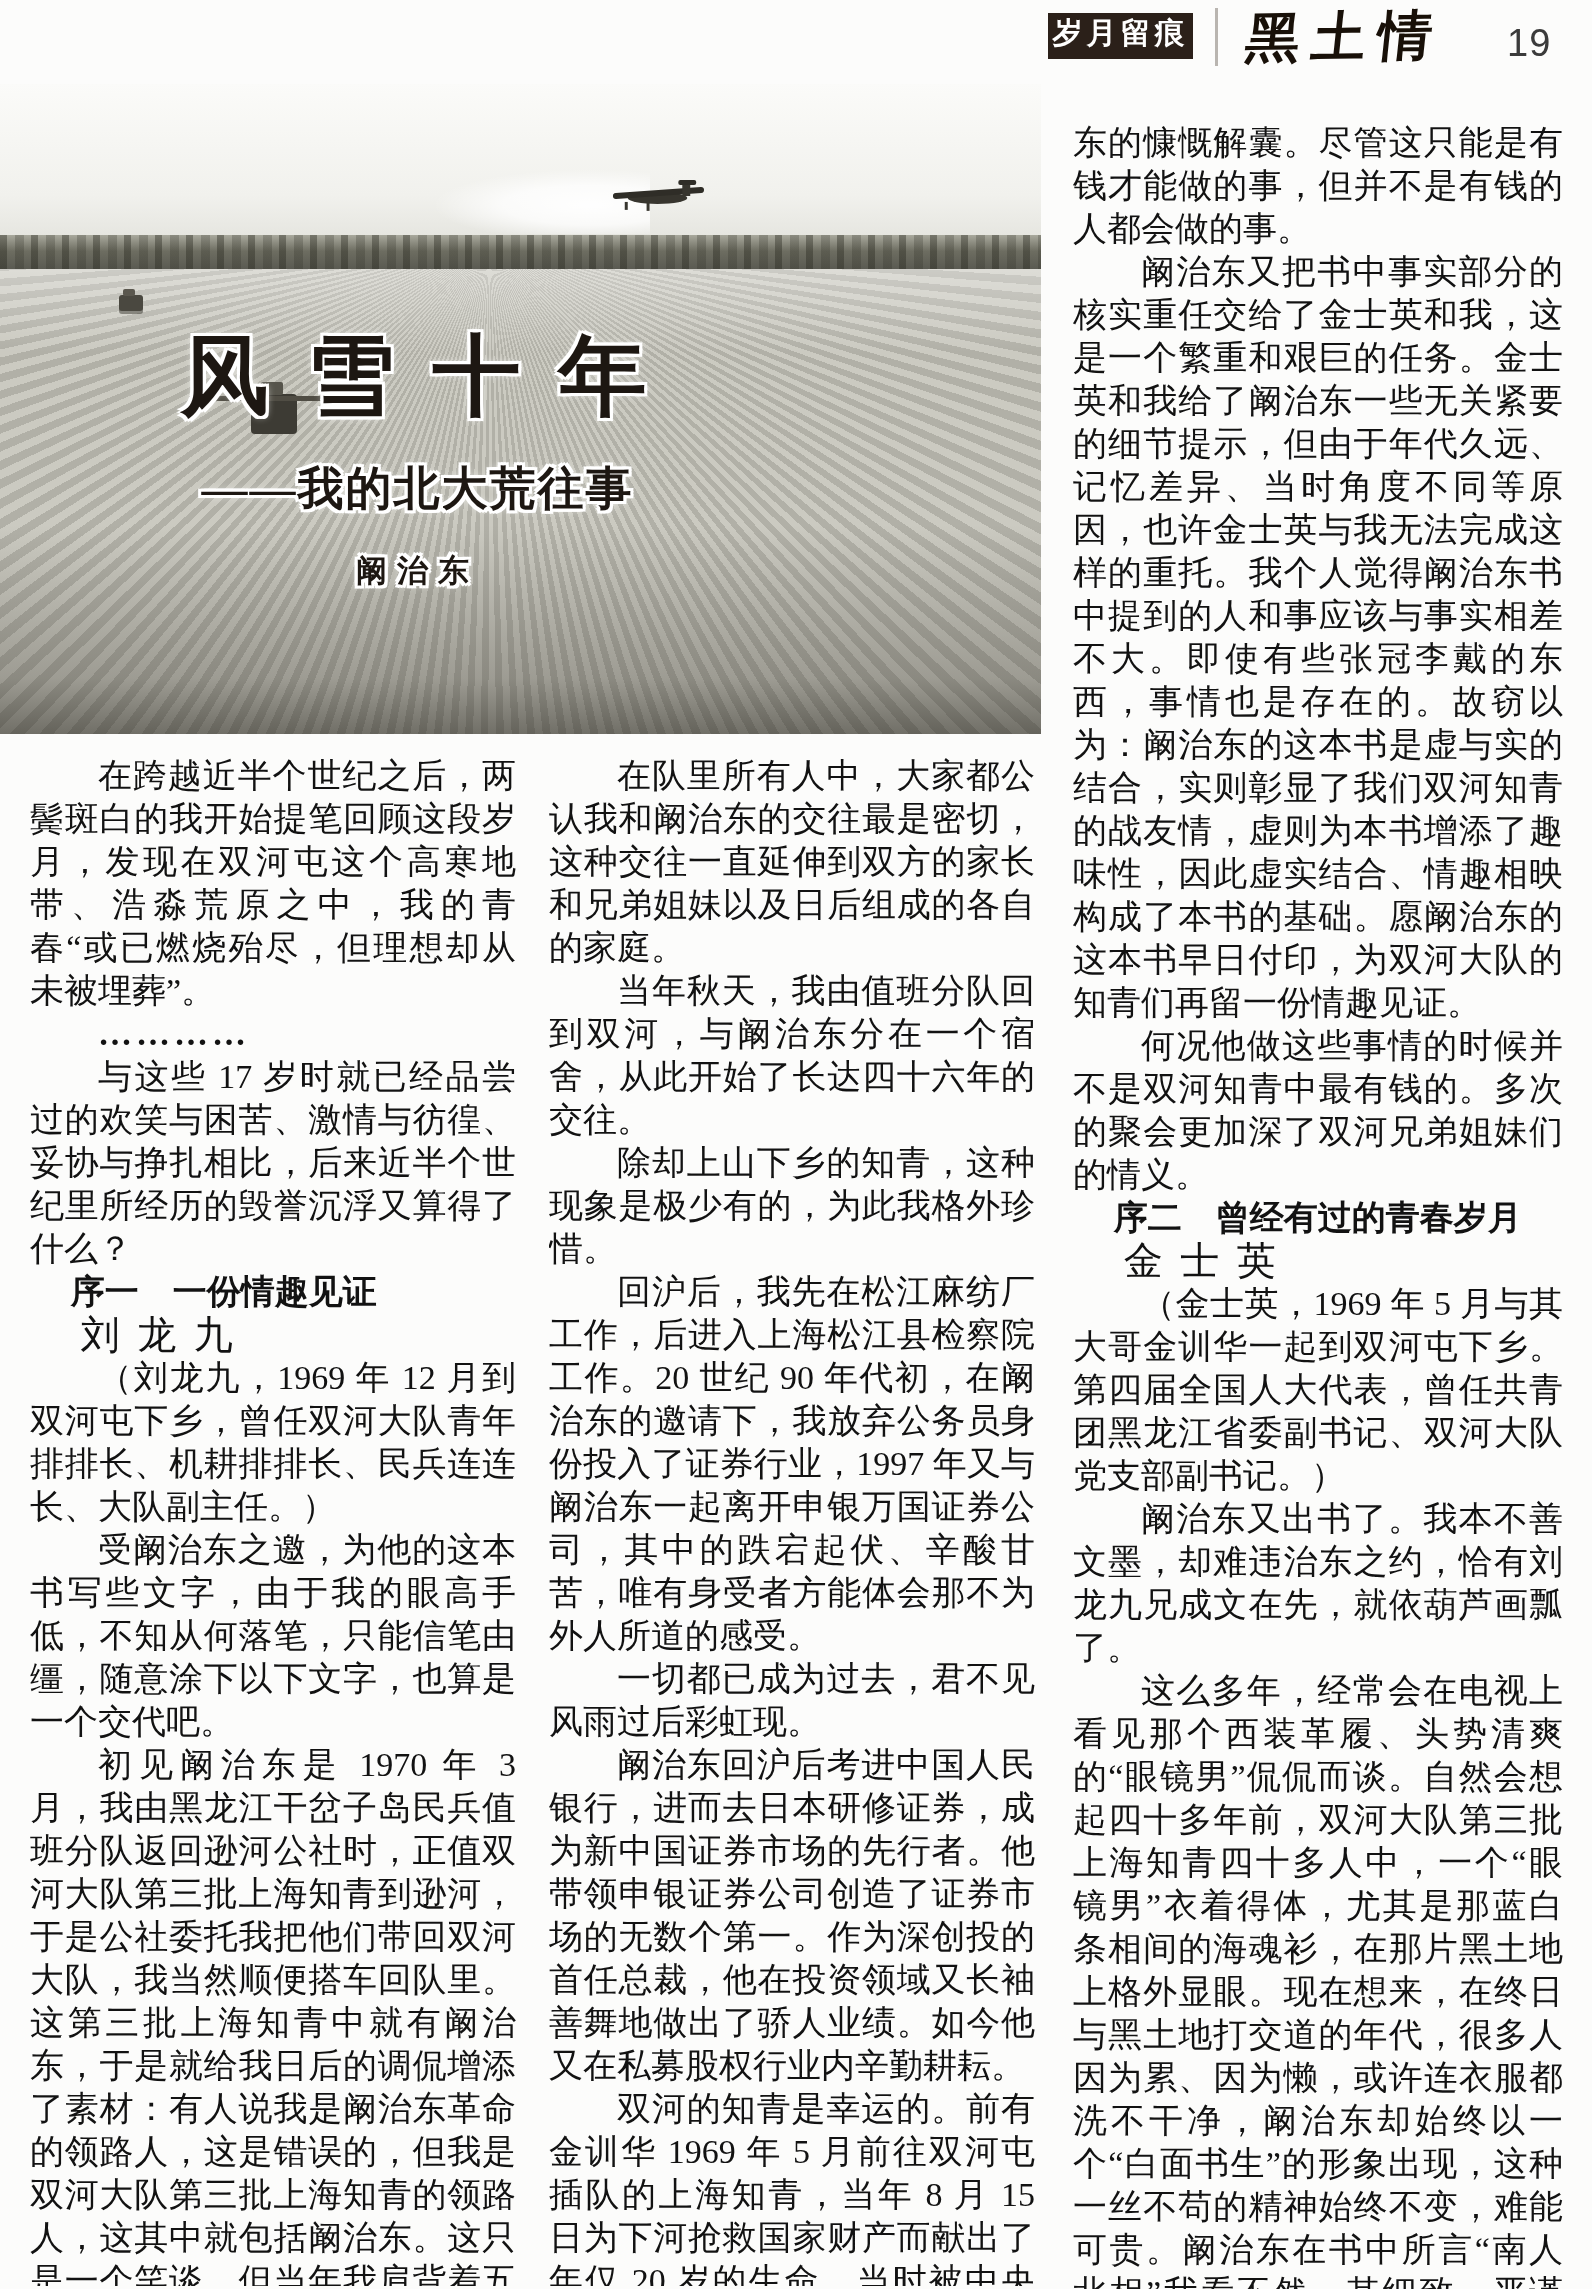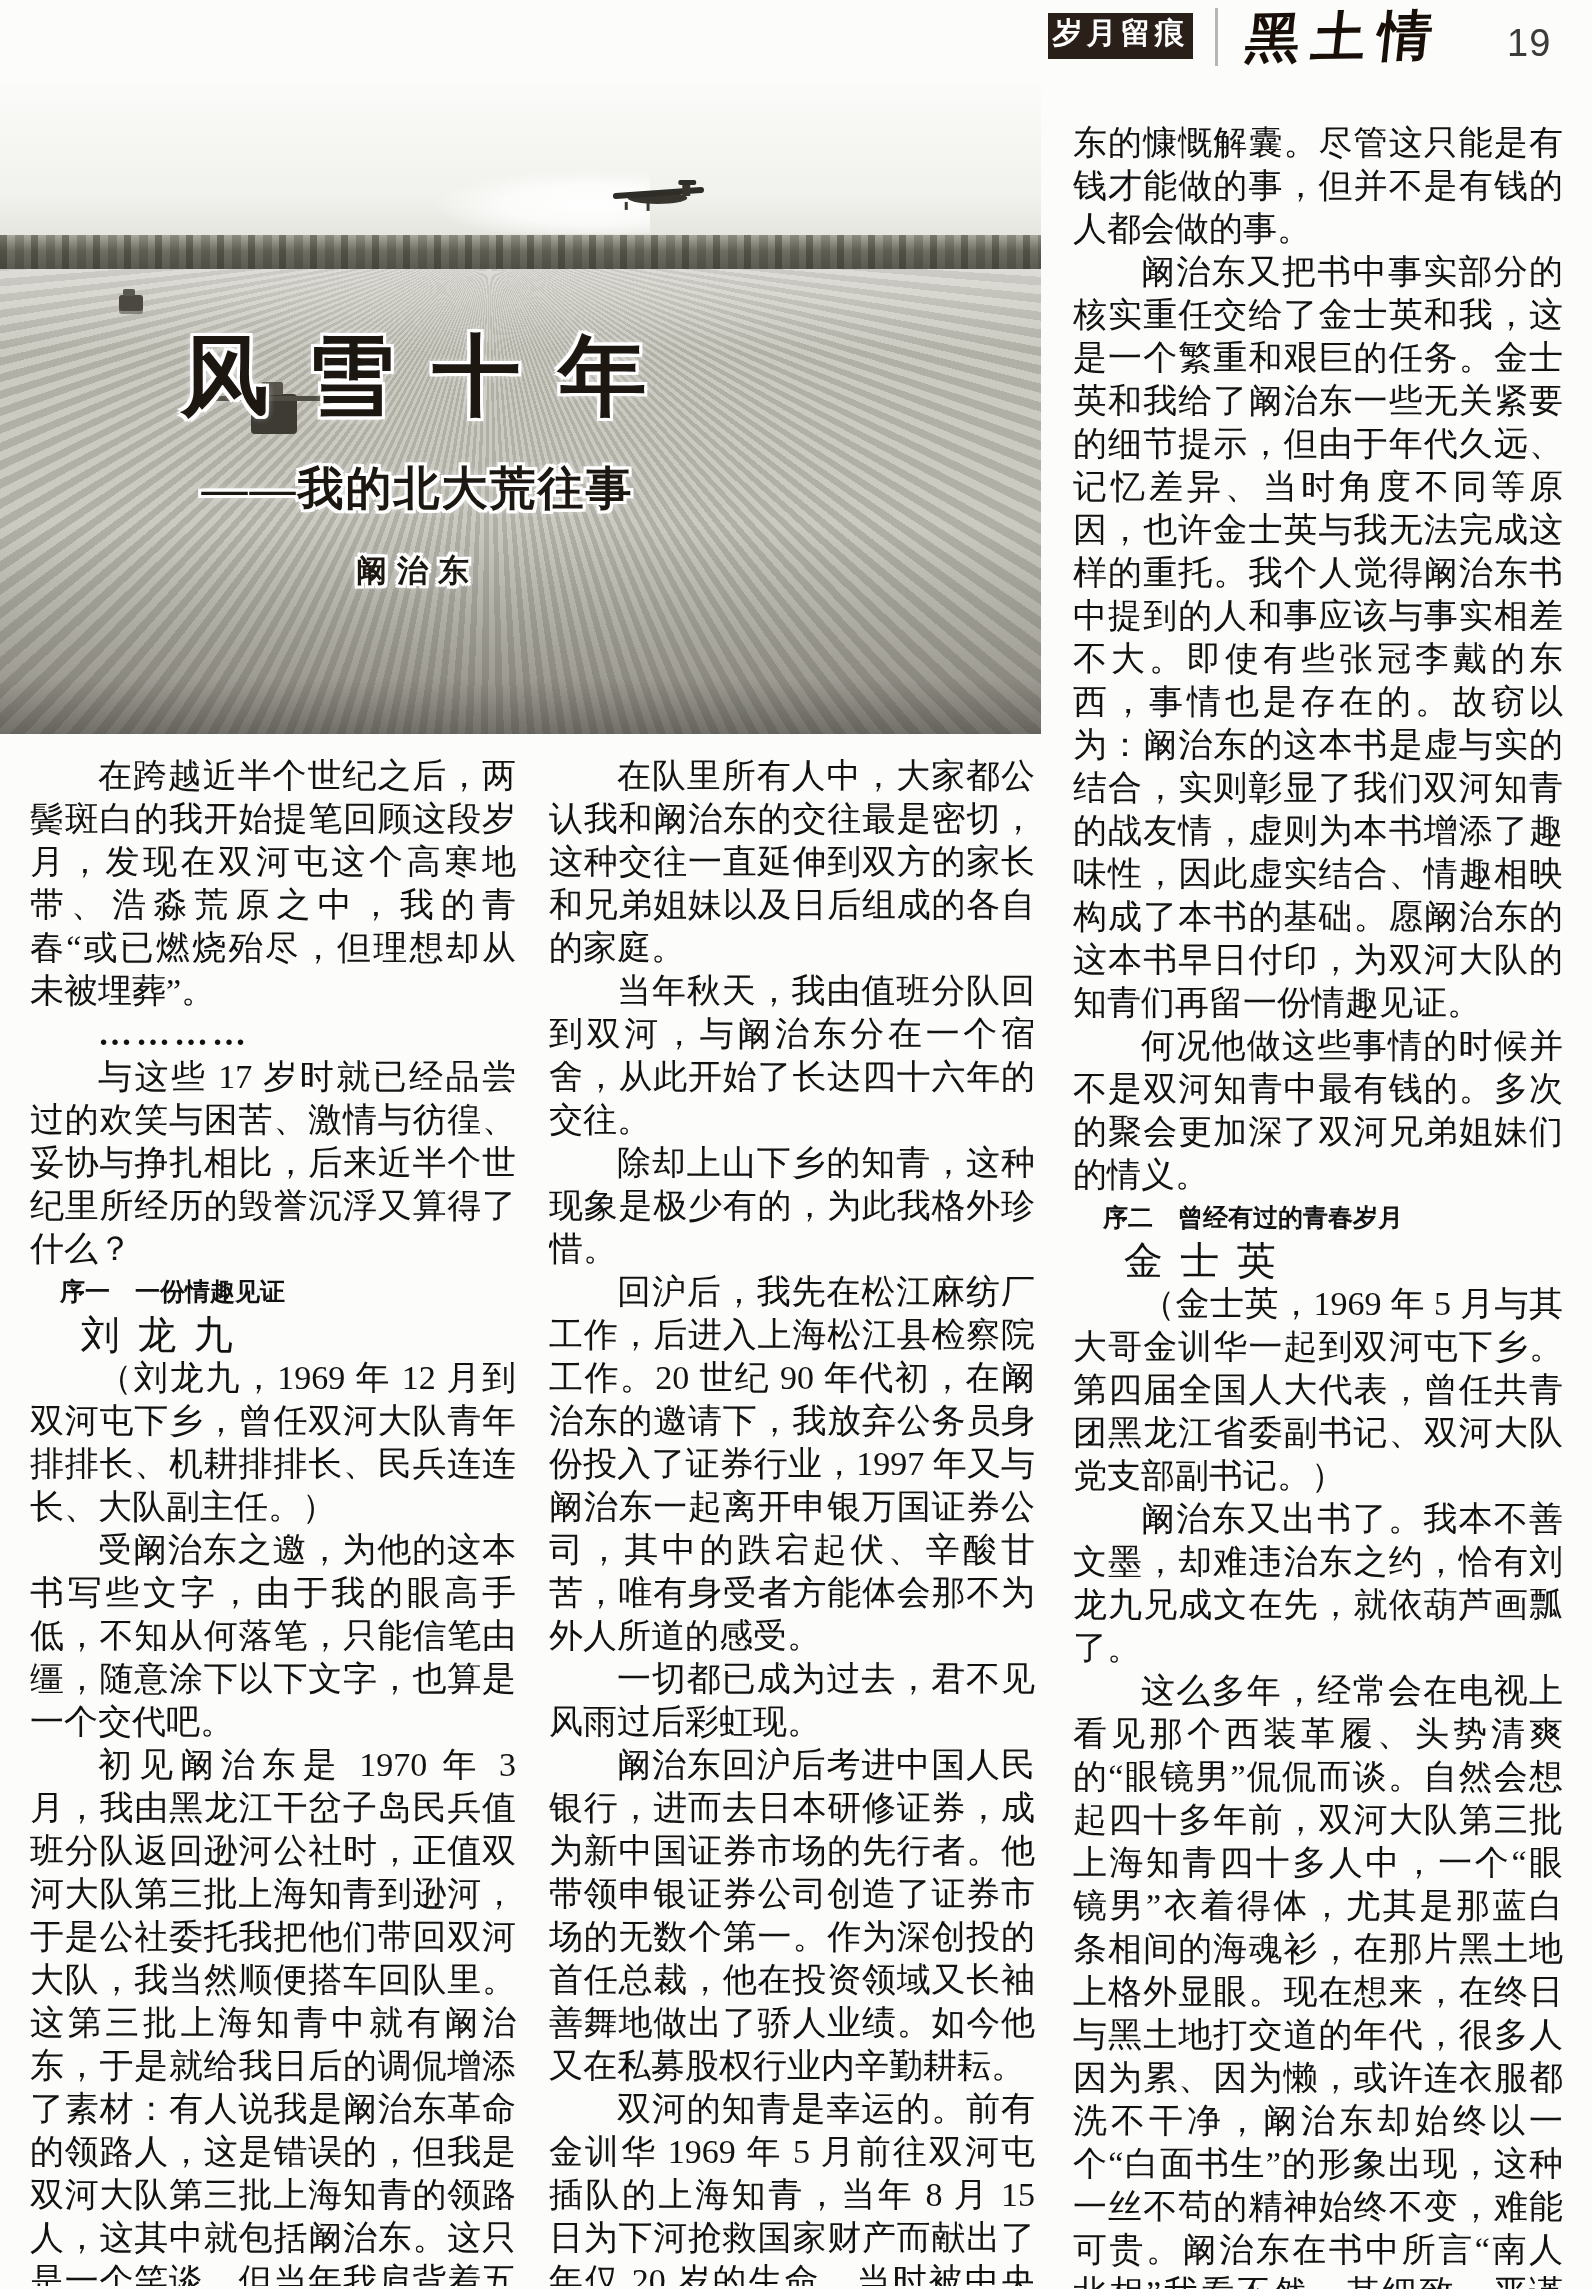--- a/index.html
+++ b/index.html
@@ -62,21 +62,21 @@
   .art-subtitle{font-size:46px;font-weight:bold;letter-spacing:2px;margin-top:22px;white-space:nowrap;}
   .art-author{font-size:31px;font-weight:bold;letter-spacing:10px;margin-top:30px;}
 
   
   .col{position:absolute;overflow:hidden;font-size:34px;line-height:43px;text-align:justify;color:#121212;}
   .col1{left:30px;  top:754px;width:486px;height:1532px;}
   .col2{left:549px; top:754px;width:486px;height:1532px;}
   .col3{left:1073px;top:121px;width:490px;height:2181px;}
   .blk.p{text-indent:2em;}
   .blk.p.noindent{text-indent:0;}
-  .blk.h{font-family:Liberation Sans, sans-serif;font-weight:bold;text-indent:1.2em;font-size:25px;}
+  .blk.h{font-family:Liberation Sans, sans-serif;font-weight:bold;text-indent:1.2em;font-size:34px;}
   .blk.name{text-indent:1.3em;letter-spacing:.45em;font-size:39px;}
   .blk.dots{text-indent:2em;letter-spacing:4px;font-weight:bold;}
 </style>
 </head>
 <body>
 
 <div class="page">
 
   <div class="hdr-badge">
     <span>岁月留痕</span>

